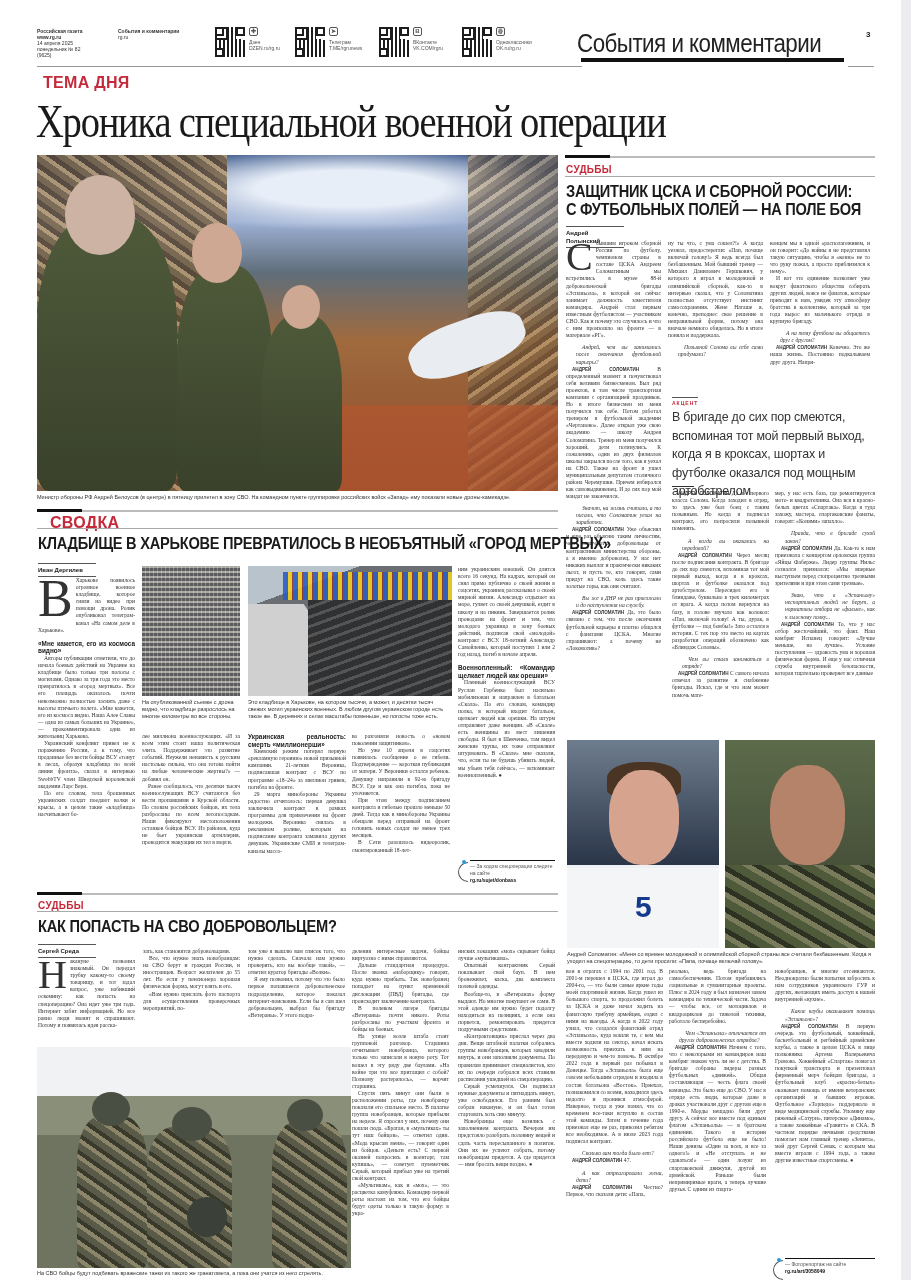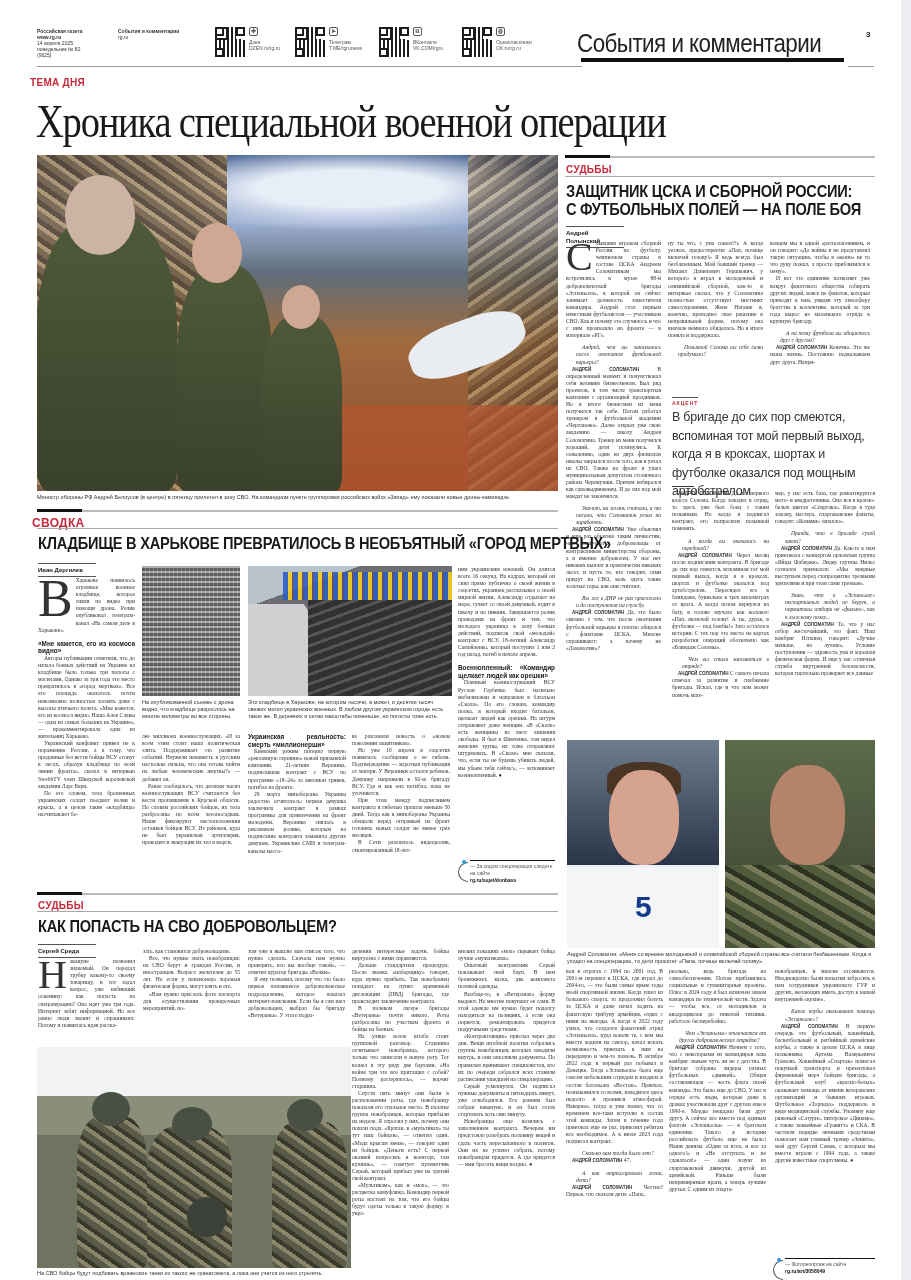--- a/index.html
+++ b/index.html
@@ -25,21 +25,21 @@
     radial-gradient(#111 1px, transparent 1.3px) 0 0/4px 4px; }
   .soc-meta { margin-left: 4px; font: 5px/6px "Liberation Sans", sans-serif; color: #555; }
   .soc-icon { width: 9px; height: 9px; border: 1px solid #555; border-radius: 2px; font: bold 6px/7px "Liberation Sans", sans-serif; text-align: center; color: #555; margin-bottom: 3px; }
   .mast-rule { position: absolute; left: 37px; top: 66px; width: 545px; height: 1px; background: #999; }
   .section-title { position: absolute; left: 577px; top: 27px; font: 26px/32px "Liberation Sans", sans-serif; color: #222; letter-spacing: -0.6px; transform: scaleX(.86); transform-origin: left; white-space: nowrap; }
   .section-bar { position: absolute; left: 581px; top: 58px; width: 263px; height: 4px; background: #111; }
   .section-rule2 { position: absolute; left: 848px; top: 66px; width: 26px; height: 1px; background: #999; }
   .page-num { position: absolute; left: 866px; top: 30px; font: bold 8px "Liberation Sans", sans-serif; }
 
   .kicker { font: bold 13px/14px "Liberation Sans", sans-serif; color: #c52a3a; letter-spacing: .3px; }
-  .kicker-tema { position: absolute; left: 30px; top: 76px; font-size: 10px; }
+  .kicker-tema { position: absolute; left: 43px; top: 76px; font-size: 16px; }
   .main-title { position: absolute; left: 36px; top: 92px; font: 47px/58px "Liberation Serif", serif; color: #1a1a1a; letter-spacing: -1.5px; transform: scaleX(.82); transform-origin: left; white-space: nowrap; }
 
   
   .photo { position: absolute; overflow: hidden; }
   .photo-main { left: 37px; top: 155px; width: 521px; height: 336px;
     background:
       radial-gradient(ellipse 60% 18% at 60% 10%, #e8eef8 0 30%, transparent 70%),
       linear-gradient(180deg, #3d5a8c 0%, #9db0d4 20%, #5f6e7a 35%, #a06a3e 55%, #8a4a2a 100%); }
   .photo-main .camo { position: absolute; left: 0; top: 0; width: 190px; height: 336px;
     background: repeating-linear-gradient(35deg, #7a6446 0 6px, #b89a70 6px 10px, #574430 10px 15px); opacity: .85; }
@@ -278,21 +278,21 @@
     <p><span class="sp">андрей соломатин</span> <span>В первую очередь это футбольный, хоккейный, баскетбольный и регбийный армейские клубы, а также в целом ЦСКА в лице полковника Артема Валерьевича Громова. Хоккейный «Спартак» помогал покупкой транспорта и презентовал фирменный мерч бойцам бригады, а футбольный клуб «красно-белых» оказывает помощь от имени ветеранских организаций и бывших игроков. Футбольное «Торпедо» поддержало в виде медицинской службы. Упомяну еще ряженый «Сатурн», питерское «Динамо», а также хоккейные «Гравитт» и СКА. В частном порядке личными средствами помогает нам главный тренер «Зенита», мой друг Сергей Семак, с которым мы вместе играли с 1994 года, а также другие известные спортсмены. ●</span></p>
   </div>
   <div class="link-box" style="left:785px;top:1258px;width:90px">
     <span class="arc"></span><span class="dot"></span>
     <div class="line"></div>
     <div>— Фоторепортаж на сайте</div>
     <b>rg.ru/art/3058049</b>
   </div>
 
   <div class="topbar" style="left:37px;top:510px;width:521px"></div>
-  <div class="kicker" style="position:absolute;left:32px;top:516px;font-size:12px">СВОДКА</div>
+  <div class="kicker" style="position:absolute;left:50px;top:516px;font-size:16px">СВОДКА</div>
   <div class="hrule" style="left:37px;top:528px;width:521px"></div>
   <div class="headline" style="left:38px;top:534px">КЛАДБИЩЕ В ХАРЬКОВЕ ПРЕВРАТИЛОСЬ В НЕОБЪЯТНЫЙ «ГОРОД МЕРТВЫХ»</div>
   <div class="byline" style="left:38px;top:563px">Иван Дергилев</div>
 
   <div class="col" style="left:38px;top:577px;width:97px;height:310px">
     <span class="dropcap" style="font-size:52px;line-height:42px">В</span>
     <span>Харькове появилось огромное военное кладбище, которое сняли на видео при помощи дрона. Ролик опубликовал телеграм-канал «На самом деле в Харькове».</span>
     <p class="sub">«Мне кажется, его из космоса видно»</p>
     <p>Авторы публикации отметили, что до начала боевых действий на Украине на кладбище было только три полосы с могилами. Однако за три года это место превратилось в «город мертвых». Все его площадь оказалось почти невозможно полностью заснять даже с высоты птичьего полета. «Мне кажется, его из космоса видно. Наша Алее Славы — одна из самых больших на Украине», — прокомментировала одна из жительниц Харькова.</p>
     <p>Украинский конфликт привел не к поражению России, а к тому, что проданные без вести бойцы ВСУ «тонут в лесах, образуя кладбища по всей линии фронта», сказал в интервью SwebbTV член Шведской королевской академии Ларс Берн.</p>

